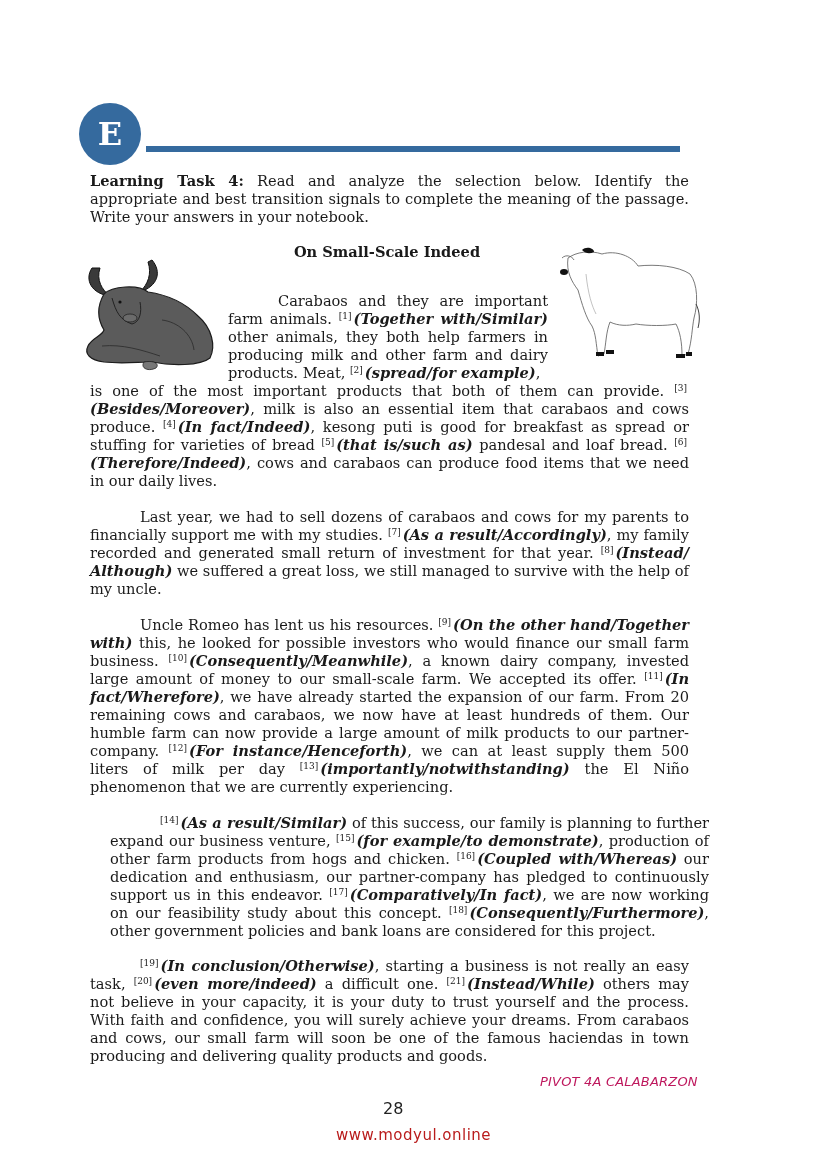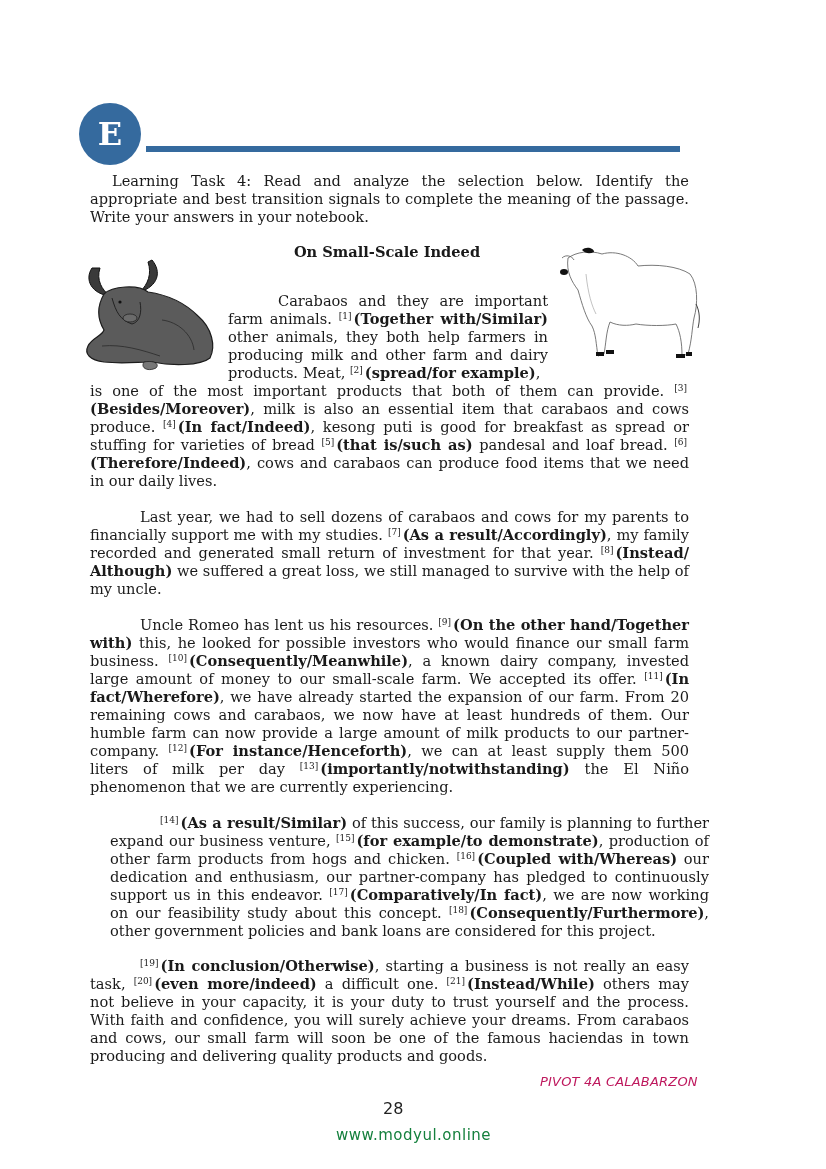--- a/index.html
+++ b/index.html
@@ -7,41 +7,41 @@
          font-family: "DejaVu Serif", "Liberation Serif", serif; color: #1a1a1a; }
   .abs { position: absolute; }
   
   .e-circle { left: 79px; top: 103px; width: 62px; height: 62px; border-radius: 50%;
               background: #356a9e; display: flex; align-items: center; justify-content: center; }
   .e-letter { color: #ffffff; font-family: "DejaVu Serif", serif; font-weight: bold; font-size: 32px; line-height: 1; }
   .e-rule { left: 146px; top: 146px; width: 534px; height: 6px; background: #356a9e; }
 
   .body-text { font-size: 14.6px; line-height: 18px; text-align: justify; }
   .task { left: 90px; top: 172px; width: 599px; }
-  .task b { font-weight: normal; margin-left: 22px; }
+  .task b { font-weight: bold; }
 
   .title { left: 230px; top: 243px; width: 314px; text-align: center; font-weight: bold; font-size: 14.6px; }
 
   .carabao { left: 82px; top: 250px; width: 136px; height: 122px; }
   .cow { left: 556px; top: 244px; width: 148px; height: 118px; }
 
   .intro-side { left: 228px; top: 292px; width: 320px; }
   .para { left: 90px; width: 599px; }
   .p1 { top: 382px; }
   .p2 { top: 508px; }
   .p3 { top: 616px; }
   .p4 { top: 814px; margin-left: 20px; }
   .p5 { top: 957px; }
   .indent { display: inline-block; width: 50px; }
   .ref { font-size: 9px; vertical-align: 5px; line-height: 0; margin-right: 2px; }
-  .sig { font-weight: bold; }
+  .sig { font-weight: bold; font-style: italic; }
 
   .footer-pivot { left: 540px; top: 1074px; font-family: "DejaVu Sans", sans-serif; font-style: italic; font-size: 13px; color: #be185d; letter-spacing: 0.2px; }
   .page-num { left: 383px; top: 1099px; font-family: "DejaVu Sans", sans-serif; font-size: 16px; color: #222; }
-  .watermark { left: 336px; top: 1126px; font-family: "DejaVu Sans", sans-serif; font-size: 15px; color: #15803d; letter-spacing: 0.5px; }
+  .watermark { left: 336px; top: 1126px; font-family: "DejaVu Sans", sans-serif; font-size: 15px; color: #b91c1c; letter-spacing: 0.5px; }
 </style>
 </head>
 <body>
 
 <div class="abs e-circle">
   <span class="e-letter">E</span>
 </div>
 <div class="abs e-rule"></div>
 
 <div class="abs body-text task"><b>Learning Task 4:</b><span> Read and analyze the selection below. Identify the appropriate and best transition signals to complete the meaning of the passage. Write your answers in your notebook.</span></div>

